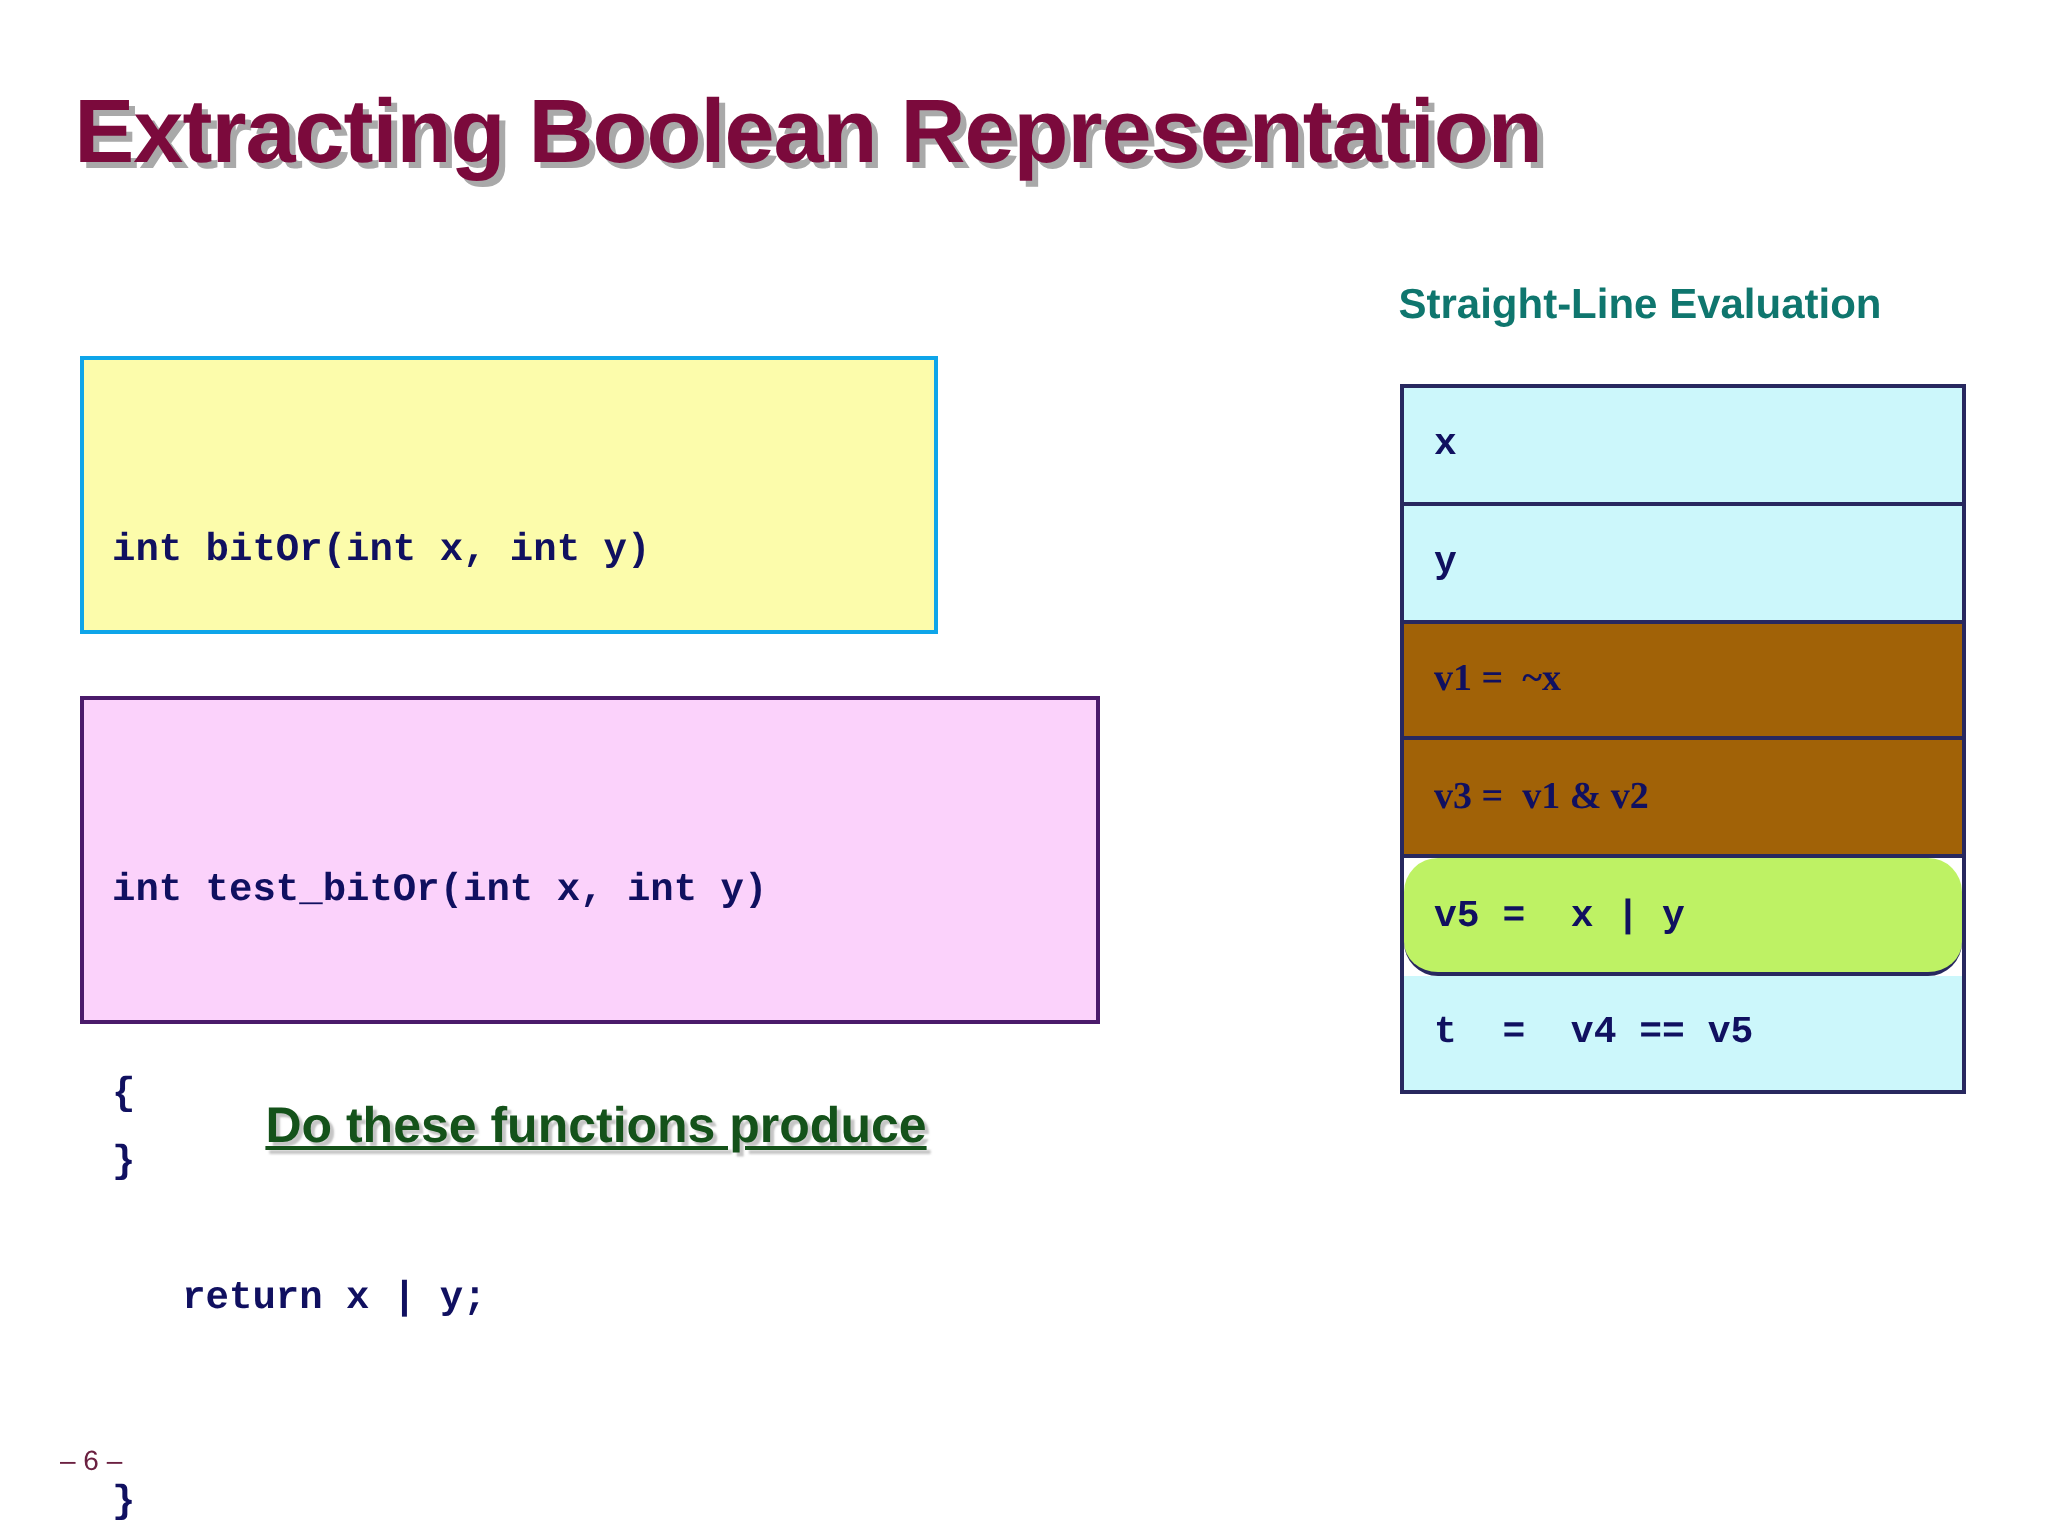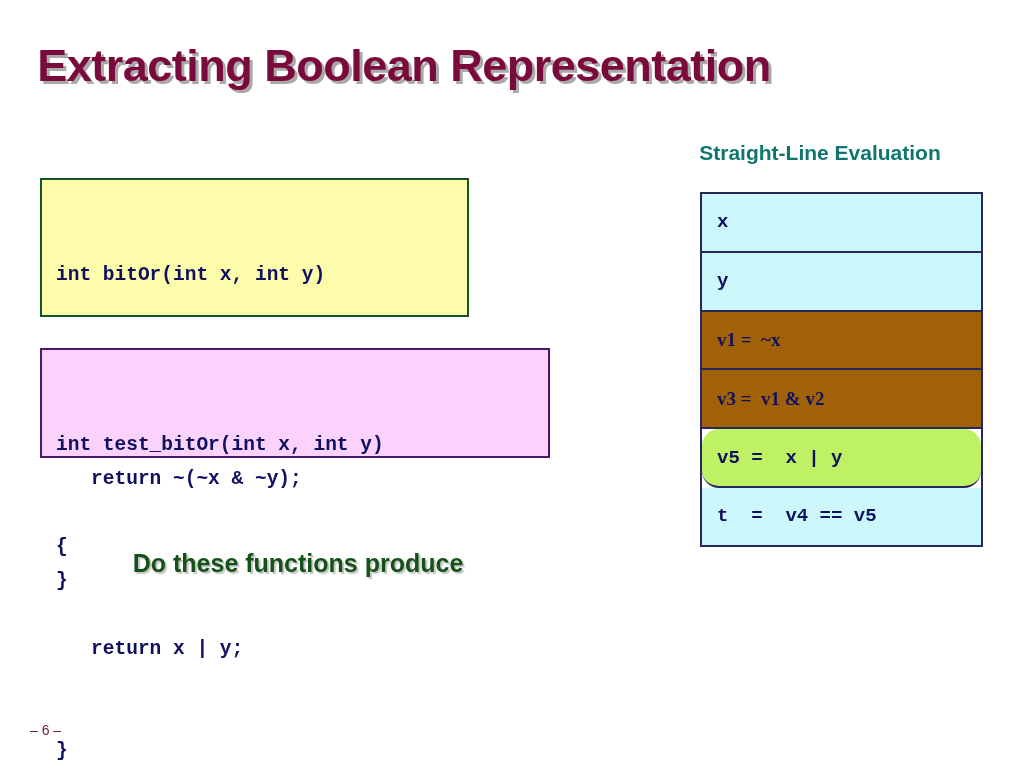--- a/index.html
+++ b/index.html
@@ -43,47 +43,48 @@
     color: #101060;
     padding: 10px 0 10px 14px;
     white-space: pre;
   }
   #code-box-bitor {
     left: 40px;
     top: 178px;
     width: 429px;
     height: 139px;
     background: #fcfcab;
-    border: 2px solid #14532d;
+    border: 2px solid #0ea5e9;
   }
   #code-box-testbitor {
     left: 40px;
     top: 348px;
     width: 510px;
-    height: 110px;
+    height: 164px;
     background: #fbd2fb;
     border: 2px solid #4b1a6b;
   }
   .code-line {
     display: block;
   }
 
   
   #question-text {
     position: absolute;
     left: 34px;
     top: 547px;
     width: 528px;
     text-align: center;
     font-family: "Liberation Sans", sans-serif;
     font-weight: bold;
     font-size: 25px;
     line-height: 32px;
     color: #14521a;
     text-shadow: 2px 2px 1px rgba(150,150,150,0.55);
+    text-decoration: underline;
   }
 
   
   #eval-heading {
     position: absolute;
     left: 640px;
     top: 140px;
     width: 360px;
     text-align: center;
     font-family: "Liberation Sans", sans-serif;

